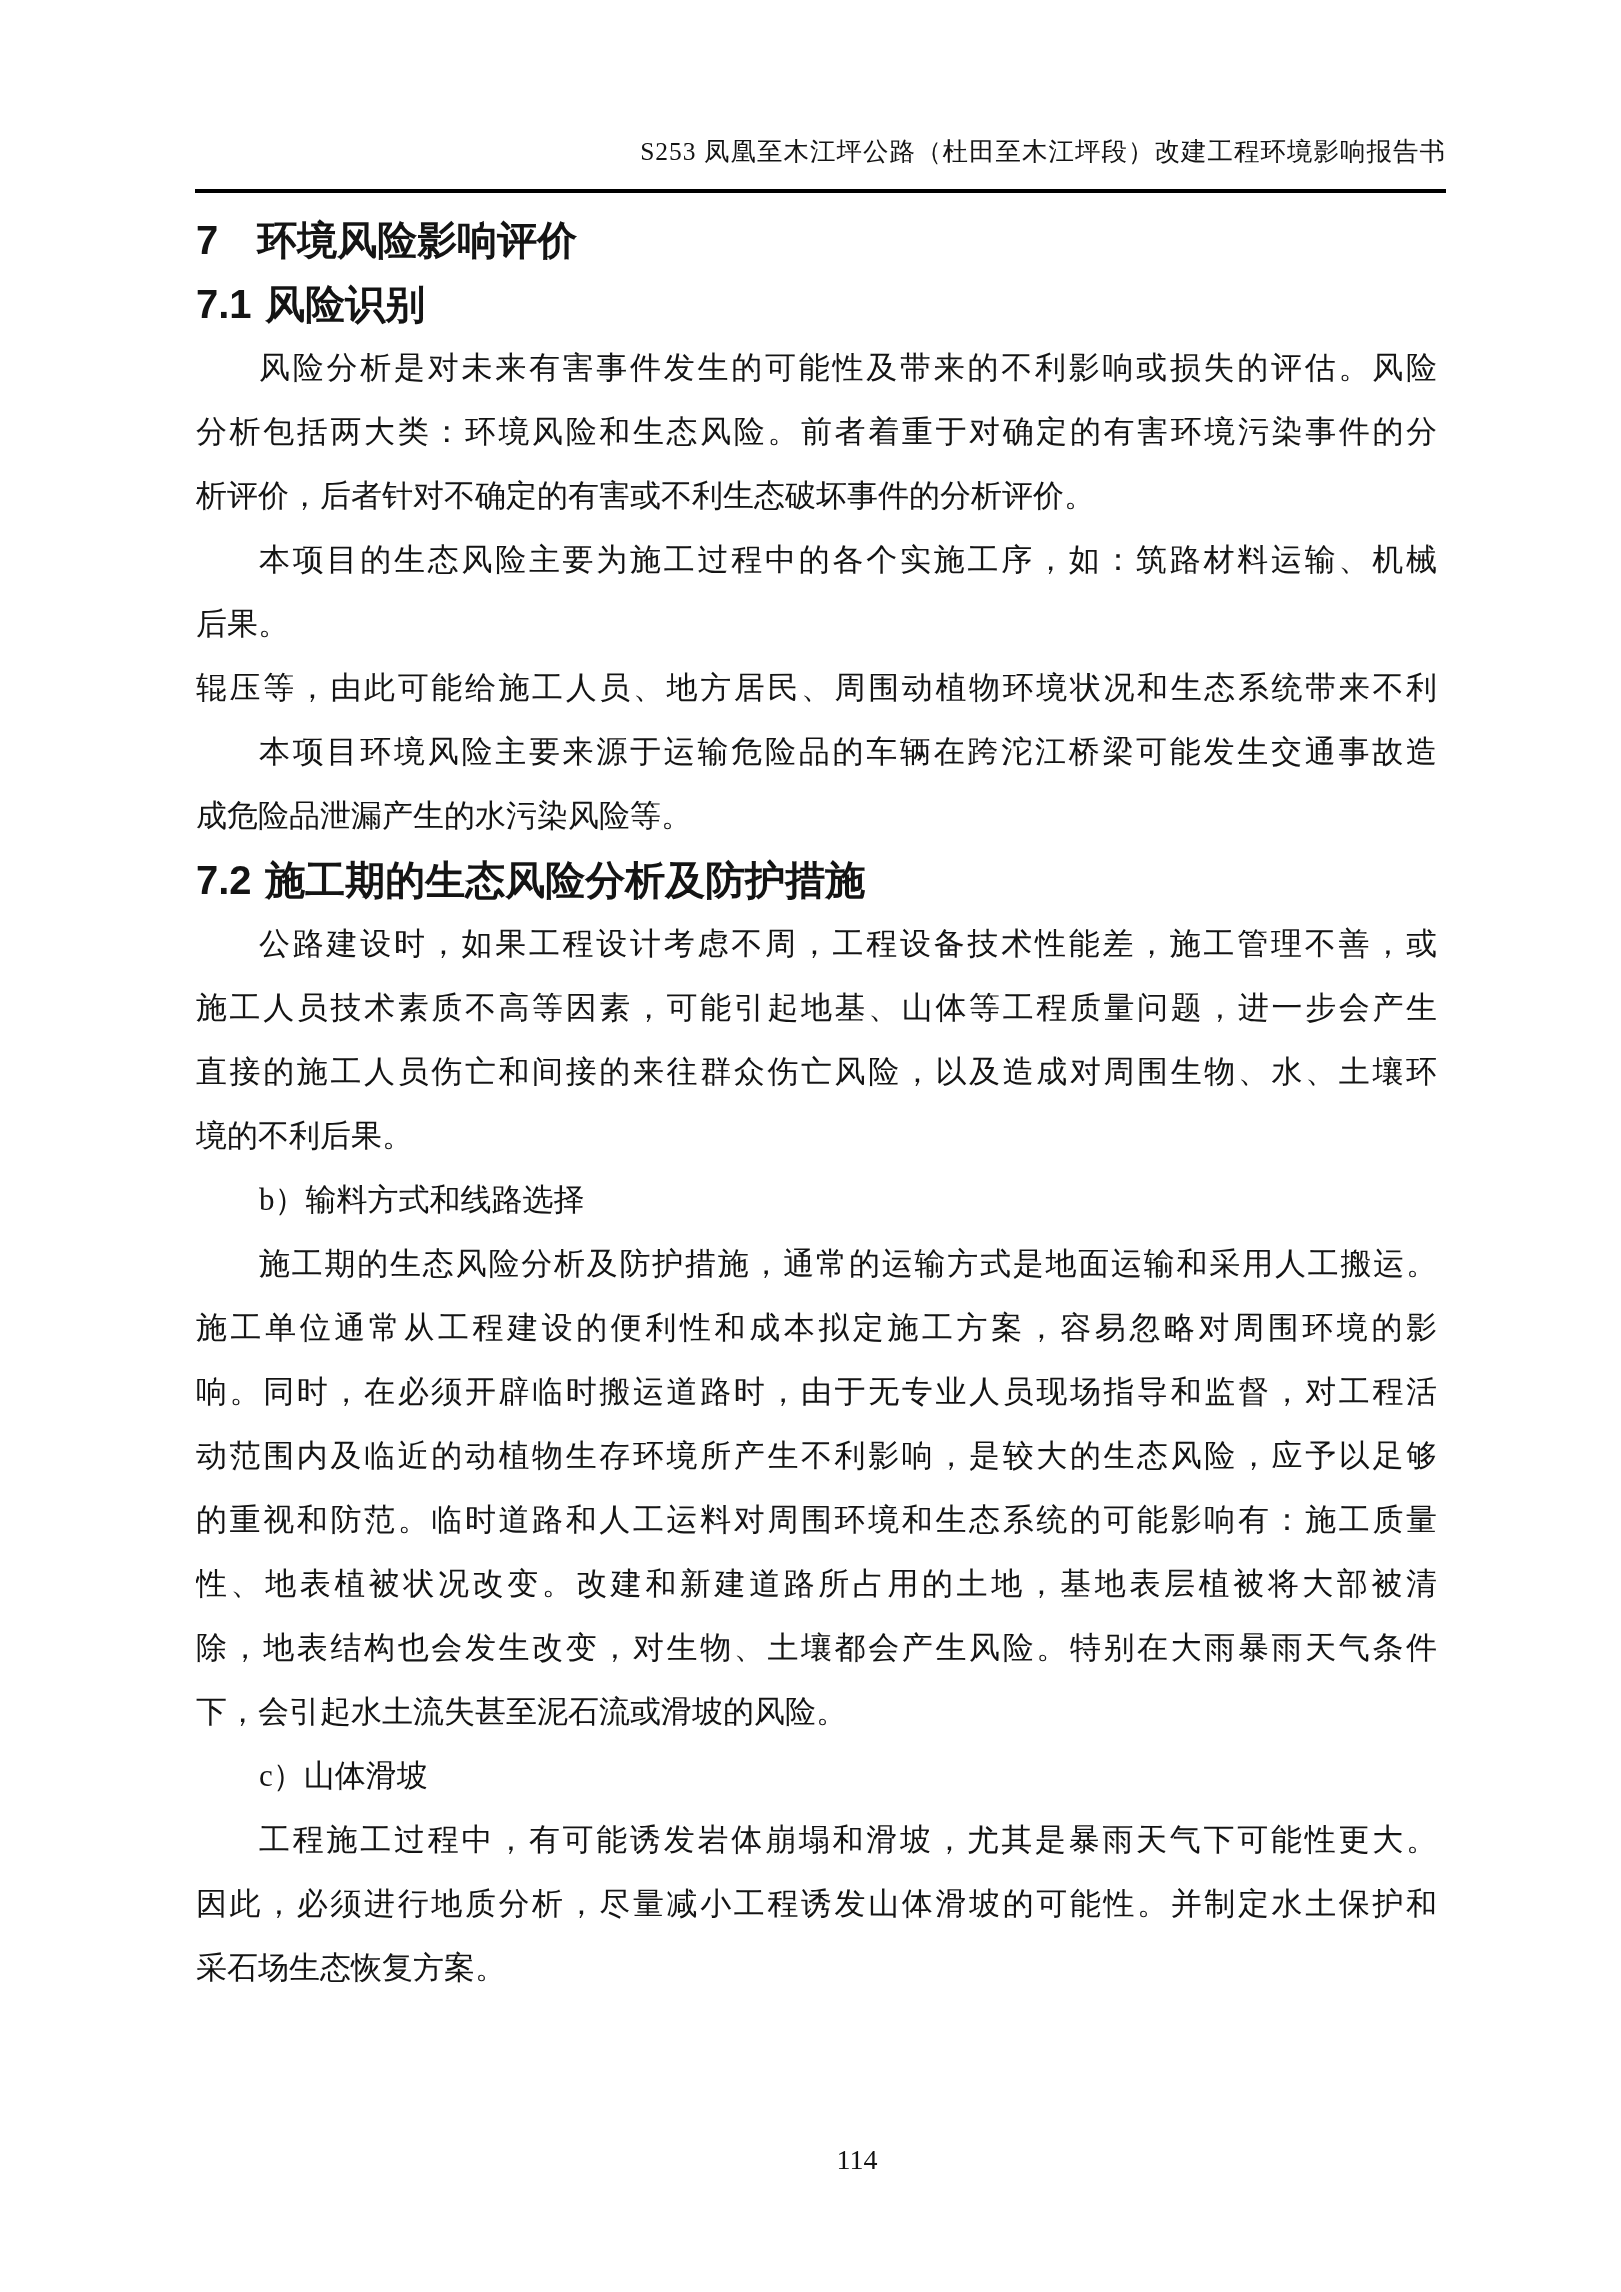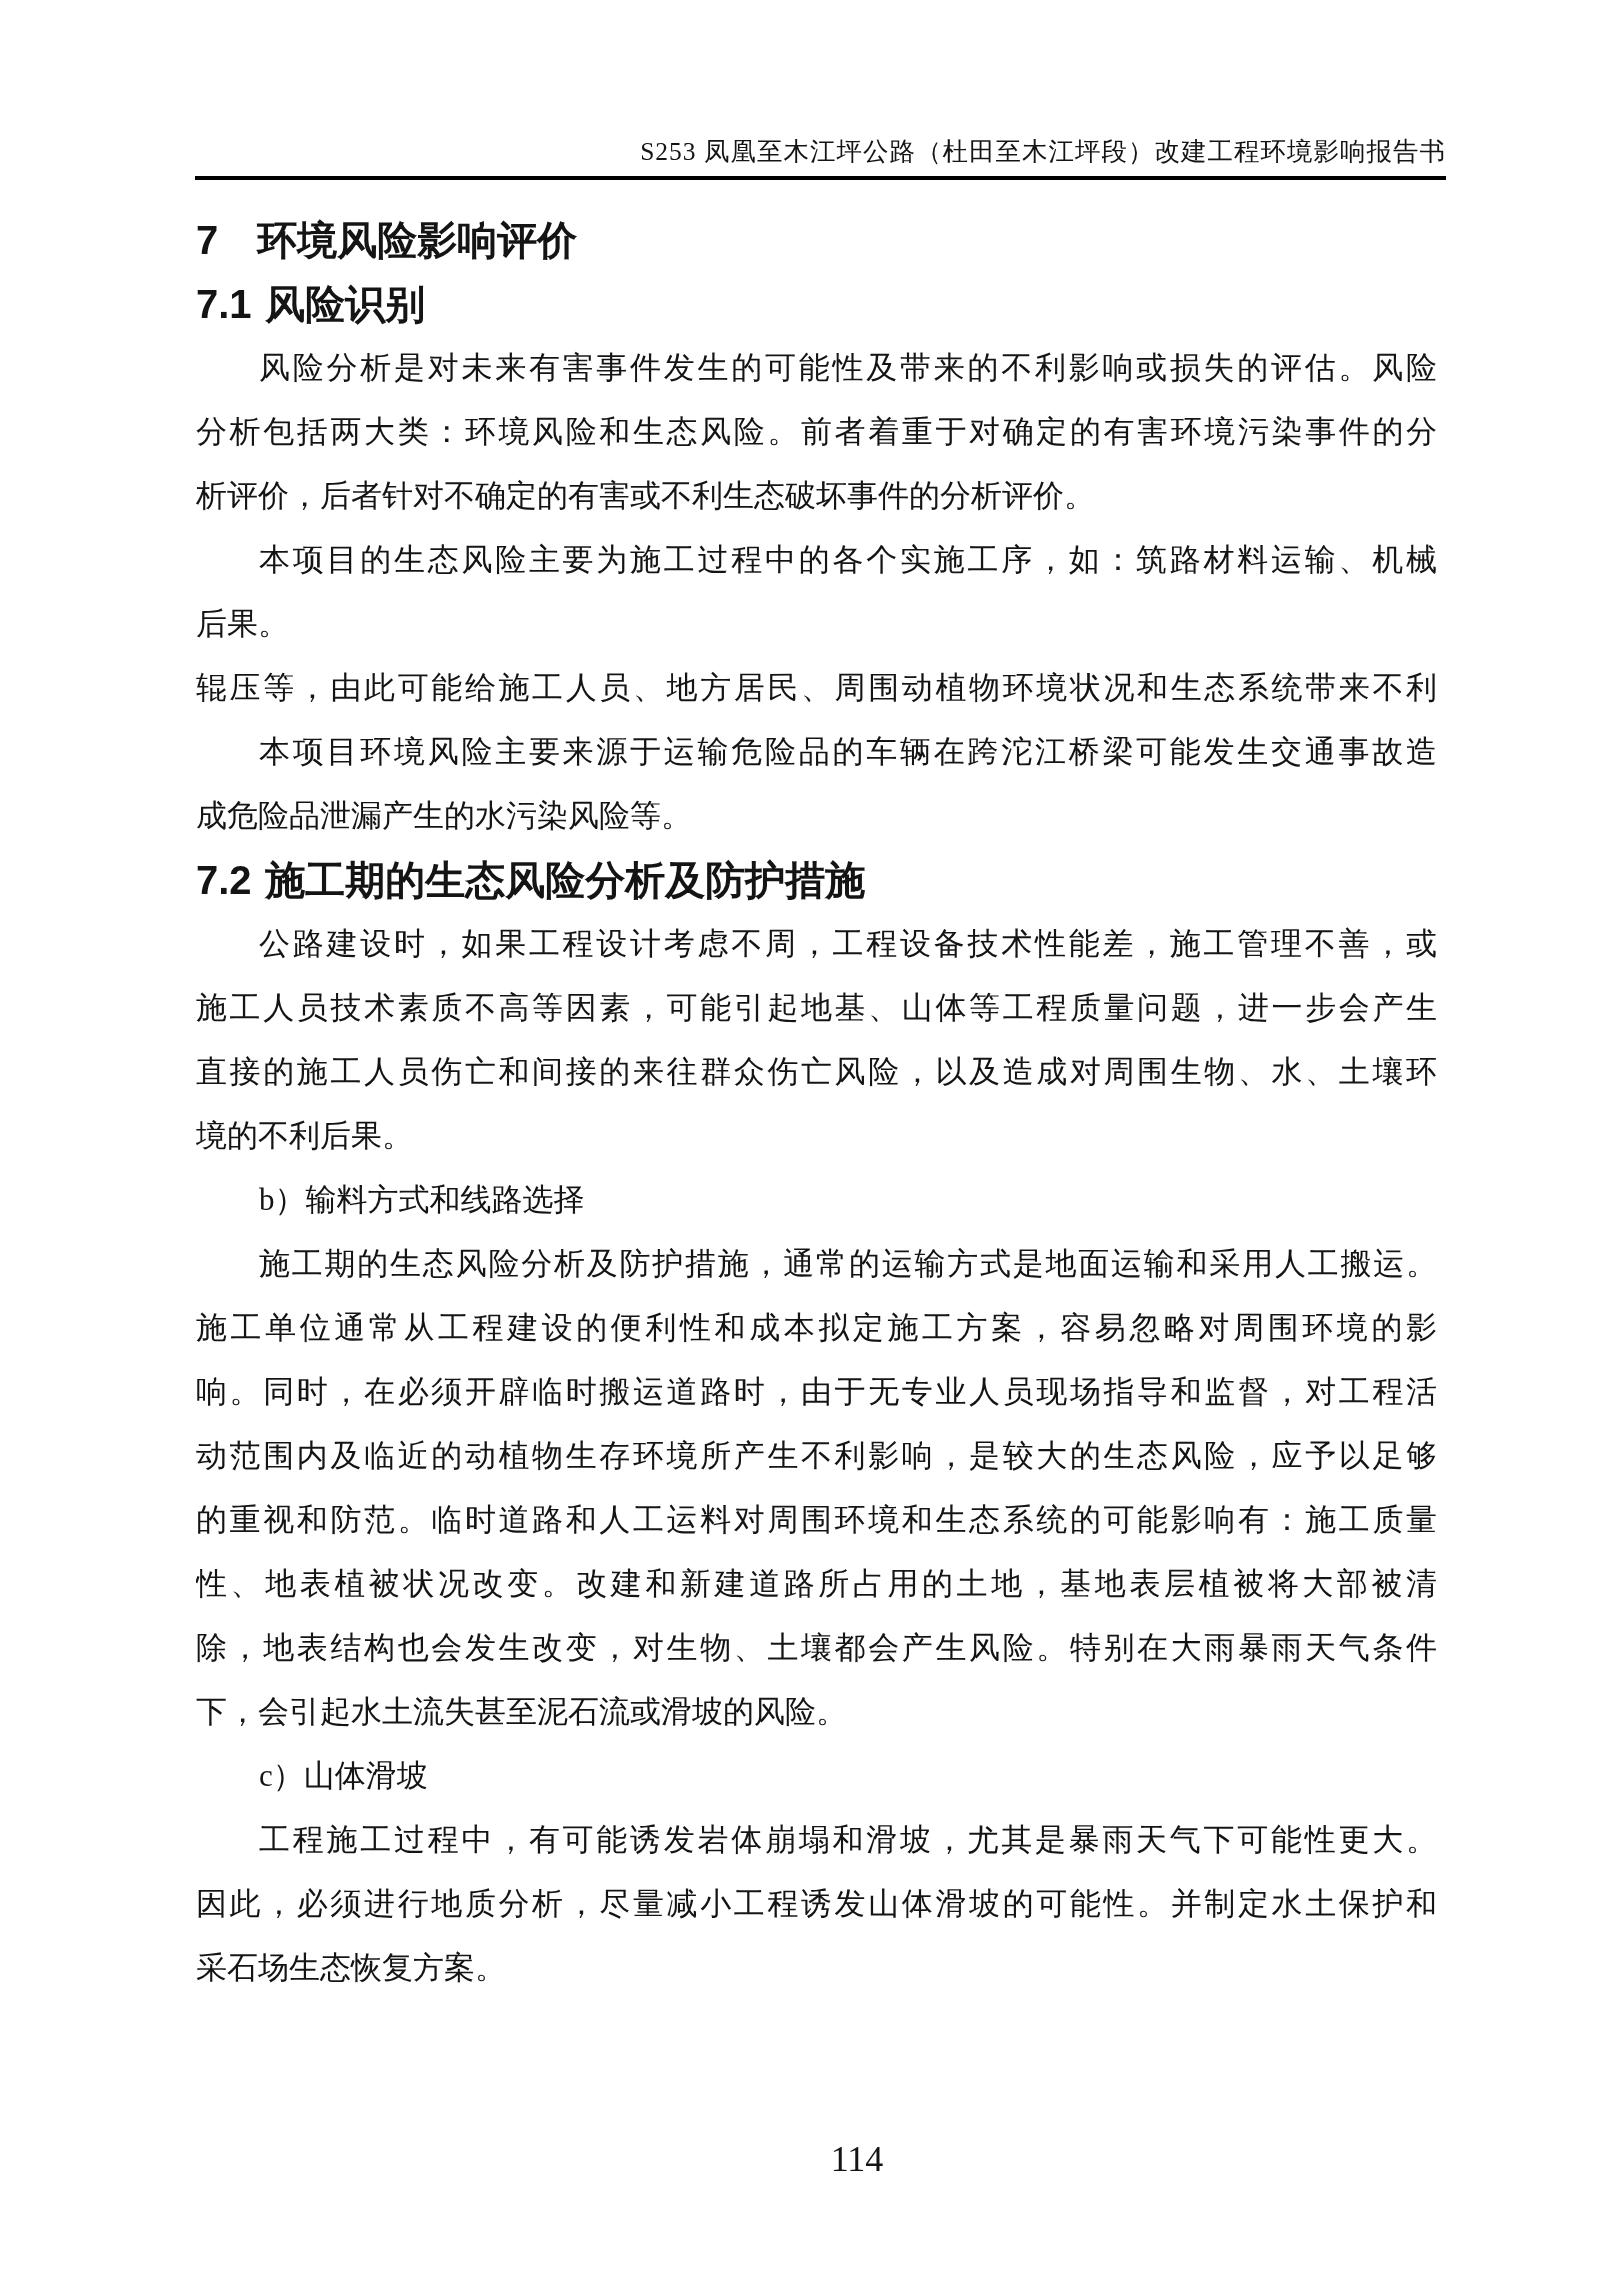--- a/index.html
+++ b/index.html
@@ -14,21 +14,21 @@
   
   .page-header {
     position: absolute;
     left: 195px; top: 138px;
     width: 1251px;
     text-align: right;
     font-size: 25.5px;
     line-height: 28px;
     letter-spacing: 1px;
     border-bottom: 4.9px solid #000000;
-    padding-bottom: 10px;
+    padding-bottom: 23px;
   }
 
   
   .page-body {
     position: absolute;
     left: 196px; top: 208px;
     width: 1241px;
     font-size: 31px;
   }
 
@@ -49,21 +49,21 @@
     overflow: hidden;
   }
   .pline.end { text-align-last: left; }
   .pline.indent { text-indent: 63px; }
 
   .page-footer {
     position: absolute;
     top: 2143px; left: 798px;
     width: 118px;
     text-align: center;
-    font-size: 36px;
+    font-size: 28px;
     line-height: 33px;
   }
 </style>
 </head>
 <body>
 
 <div class="page-header">
   <span>S253 凤凰至木江坪公路（杜田至木江坪段）改建工程环境影响报告书</span>
 </div>
 

